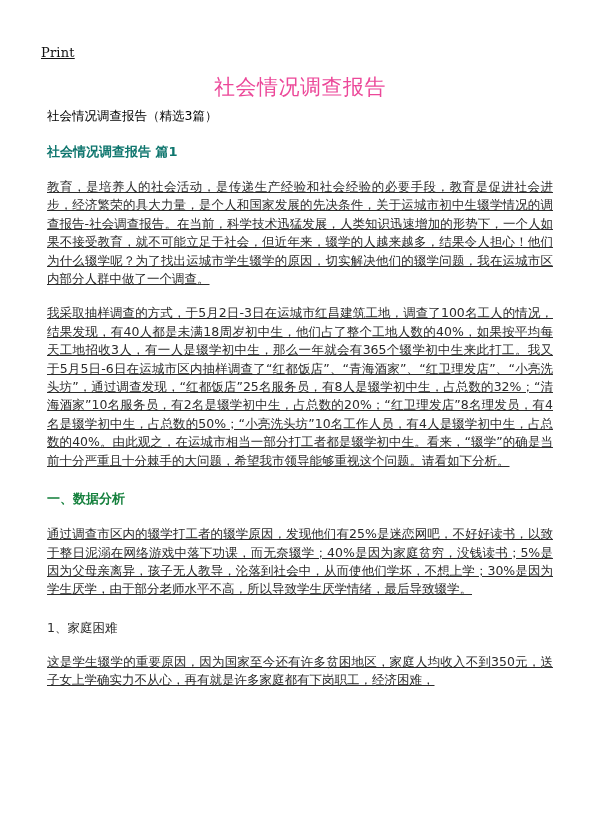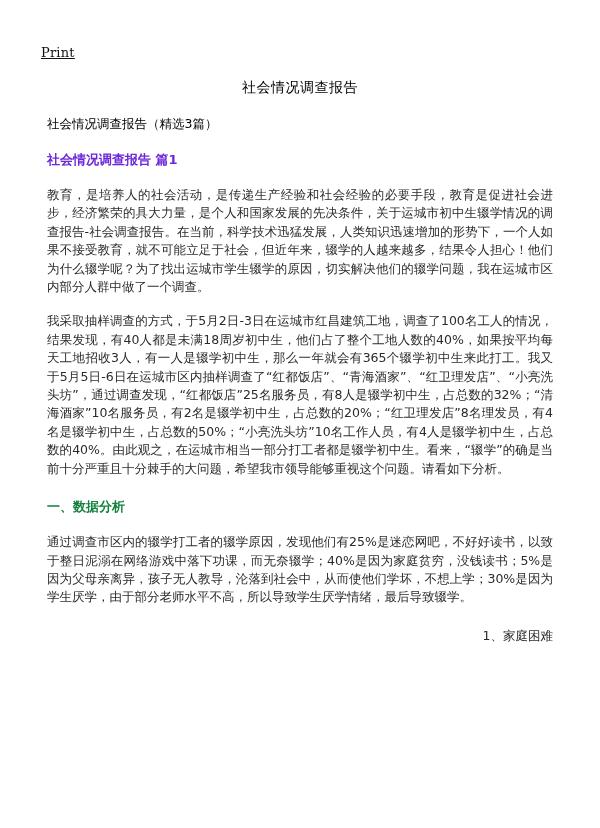--- a/index.html
+++ b/index.html
@@ -32,63 +32,63 @@
     color: #111111;
     letter-spacing: 0.2px;
   }
   .content {
     position: absolute;
     left: 47px;
     top: 72px;
     width: 506px;
   }
   .doc-title {
-    font-size: 14px;
+    font-size: 21px;
     line-height: 30px;
     font-weight: normal;
     text-align: center;
-    color: #000000;
-    margin: 0 0 12px 0;
+    color: #ec4899;
+    margin: 0 0 4px 0;
     letter-spacing: 0.5px;
   }
   .subtitle {
     font-size: 12.5px;
     line-height: 19px;
     color: #000000;
     margin: 0 0 17px 0;
   }
   .h-bold {
     font-size: 13px;
     line-height: 19px;
     font-weight: bold;
-    color: #6d28d9;
+    color: #0f766e;
     margin: 0 0 17px 0;
   }
   .section-head {
     font-size: 13px;
     line-height: 19px;
     font-weight: bold;
     color: #15803d;
     margin: 19px 0 17px 0;
   }
   .sub-head {
     font-size: 12.5px;
     line-height: 19px;
     color: #2b2b2b;
     margin: 19px 0 16px 0;
-    text-align: right;
   }
   p.body-text {
     font-size: 12.5px;
     line-height: 18.4px;
     color: #2b2b2b;
     margin: 0 0 16px 0;
     text-align: justify;
     text-justify: inter-ideograph;
     word-break: break-all;
+    text-decoration: underline;
   }
   p.body-text:last-child { margin-bottom: 0; }
 </style>
 </head>
 <body>
 
 <div class="page">
 
   <a class="print-link" href="#">Print</a>
 
@@ -105,15 +105,16 @@
     <p class="body-text">我采取抽样调查的方式，于5月2日-3日在运城市红昌建筑工地，调查了100名工人的情况，结果发现，有40人都是未满18周岁初中生，他们占了整个工地人数的40%，如果按平均每天工地招收3人，有一人是辍学初中生，那么一年就会有365个辍学初中生来此打工。我又于5月5日-6日在运城市区内抽样调查了“红都饭店”、“青海酒家”、“红卫理发店”、“小亮洗头坊”，通过调查发现，“红都饭店”25名服务员，有8人是辍学初中生，占总数的32%；“清海酒家”10名服务员，有2名是辍学初中生，占总数的20%；“红卫理发店”8名理发员，有4名是辍学初中生，占总数的50%；“小亮洗头坊”10名工作人员，有4人是辍学初中生，占总数的40%。由此观之，在运城市相当一部分打工者都是辍学初中生。看来，“辍学”的确是当前十分严重且十分棘手的大问题，希望我市领导能够重视这个问题。请看如下分析。</p>
 
     <div class="section-head">一、数据分析</div>
 
     <p class="body-text">通过调查市区内的辍学打工者的辍学原因，发现他们有25%是迷恋网吧，不好好读书，以致于整日泥溺在网络游戏中落下功课，而无奈辍学；40%是因为家庭贫穷，没钱读书；5%是因为父母亲离异，孩子无人教导，沦落到社会中，从而使他们学坏，不想上学；30%是因为学生厌学，由于部分老师水平不高，所以导致学生厌学情绪，最后导致辍学。</p>
 
 
 
     <div class="sub-head">1、家庭困难</div>
 
+    <p class="body-text">这是学生辍学的重要原因，因为国家至今还有许多贫困地区，家庭人均收入不到350元，送子女上学确实力不从心，再有就是许多家庭都有下岗职工，经济困难，</p>
 
   </div>
 </div>
 
 </body></html>

